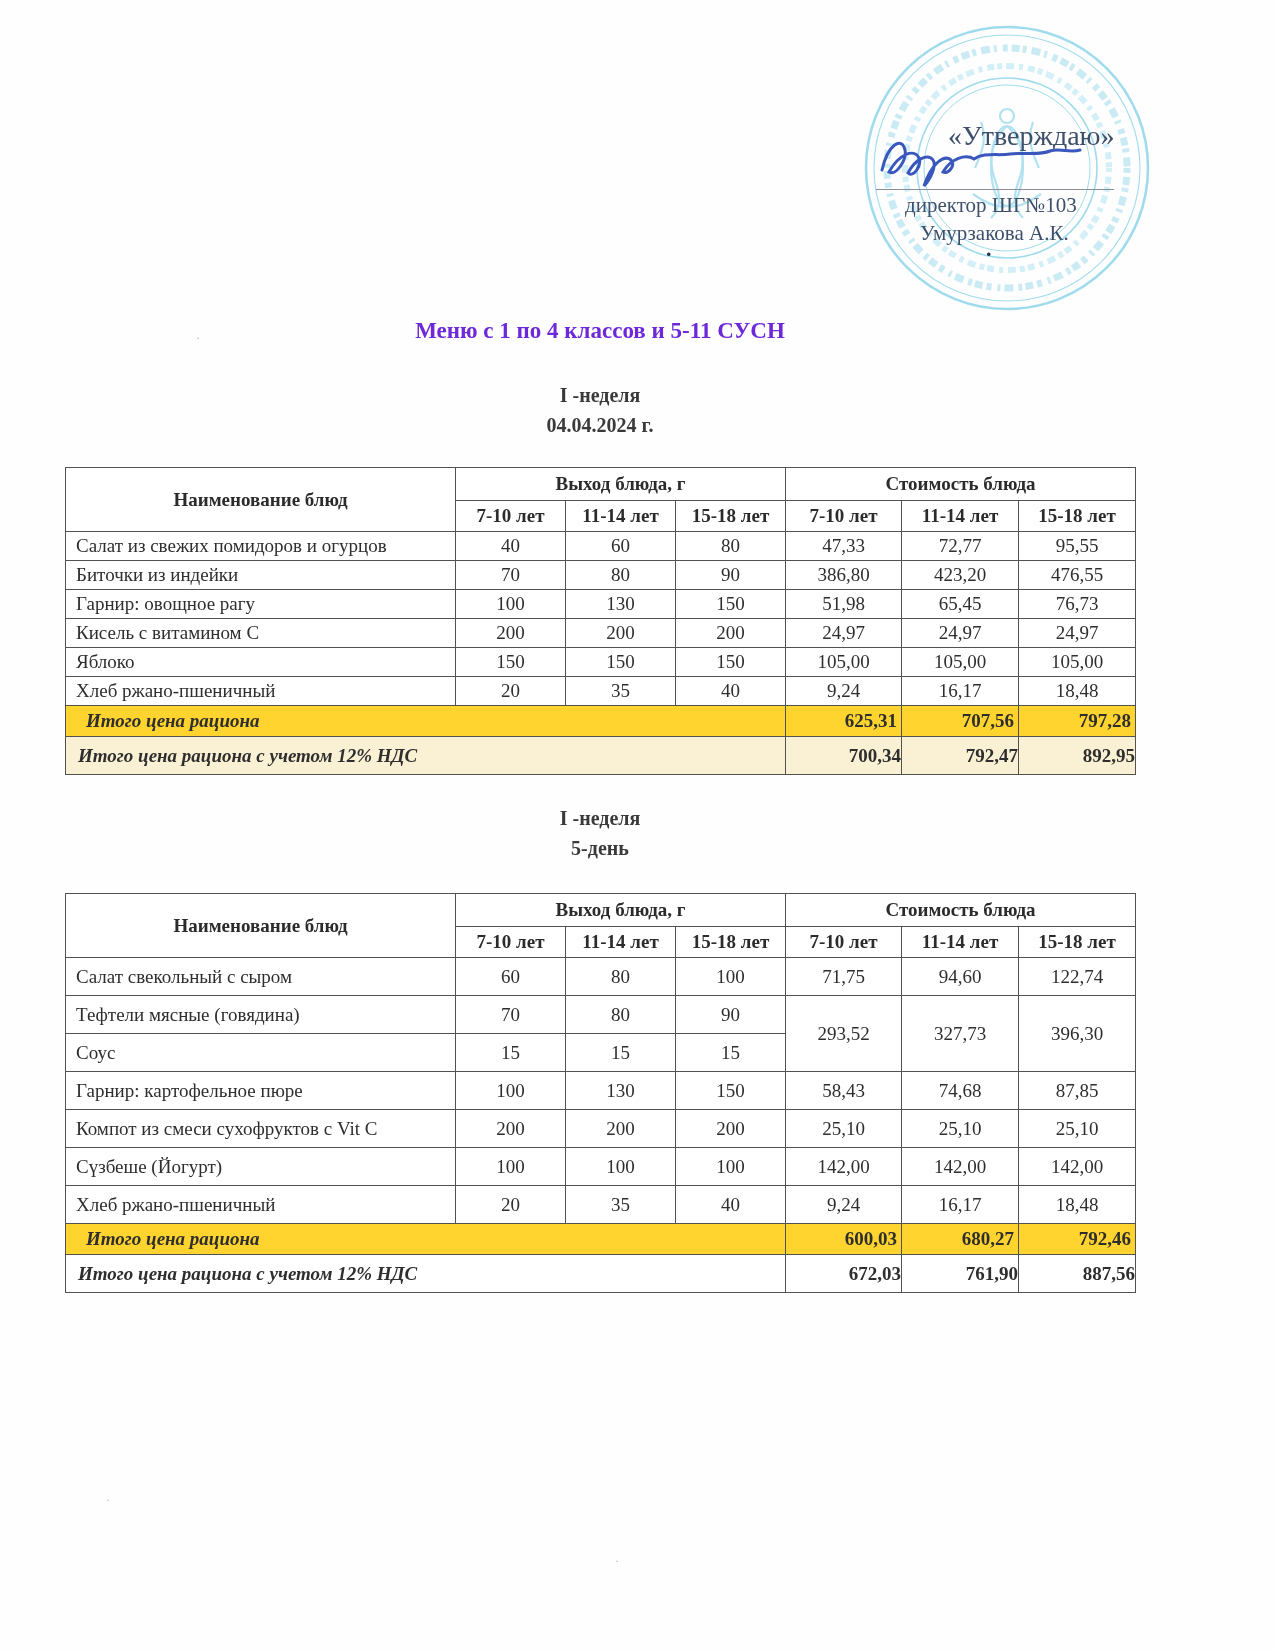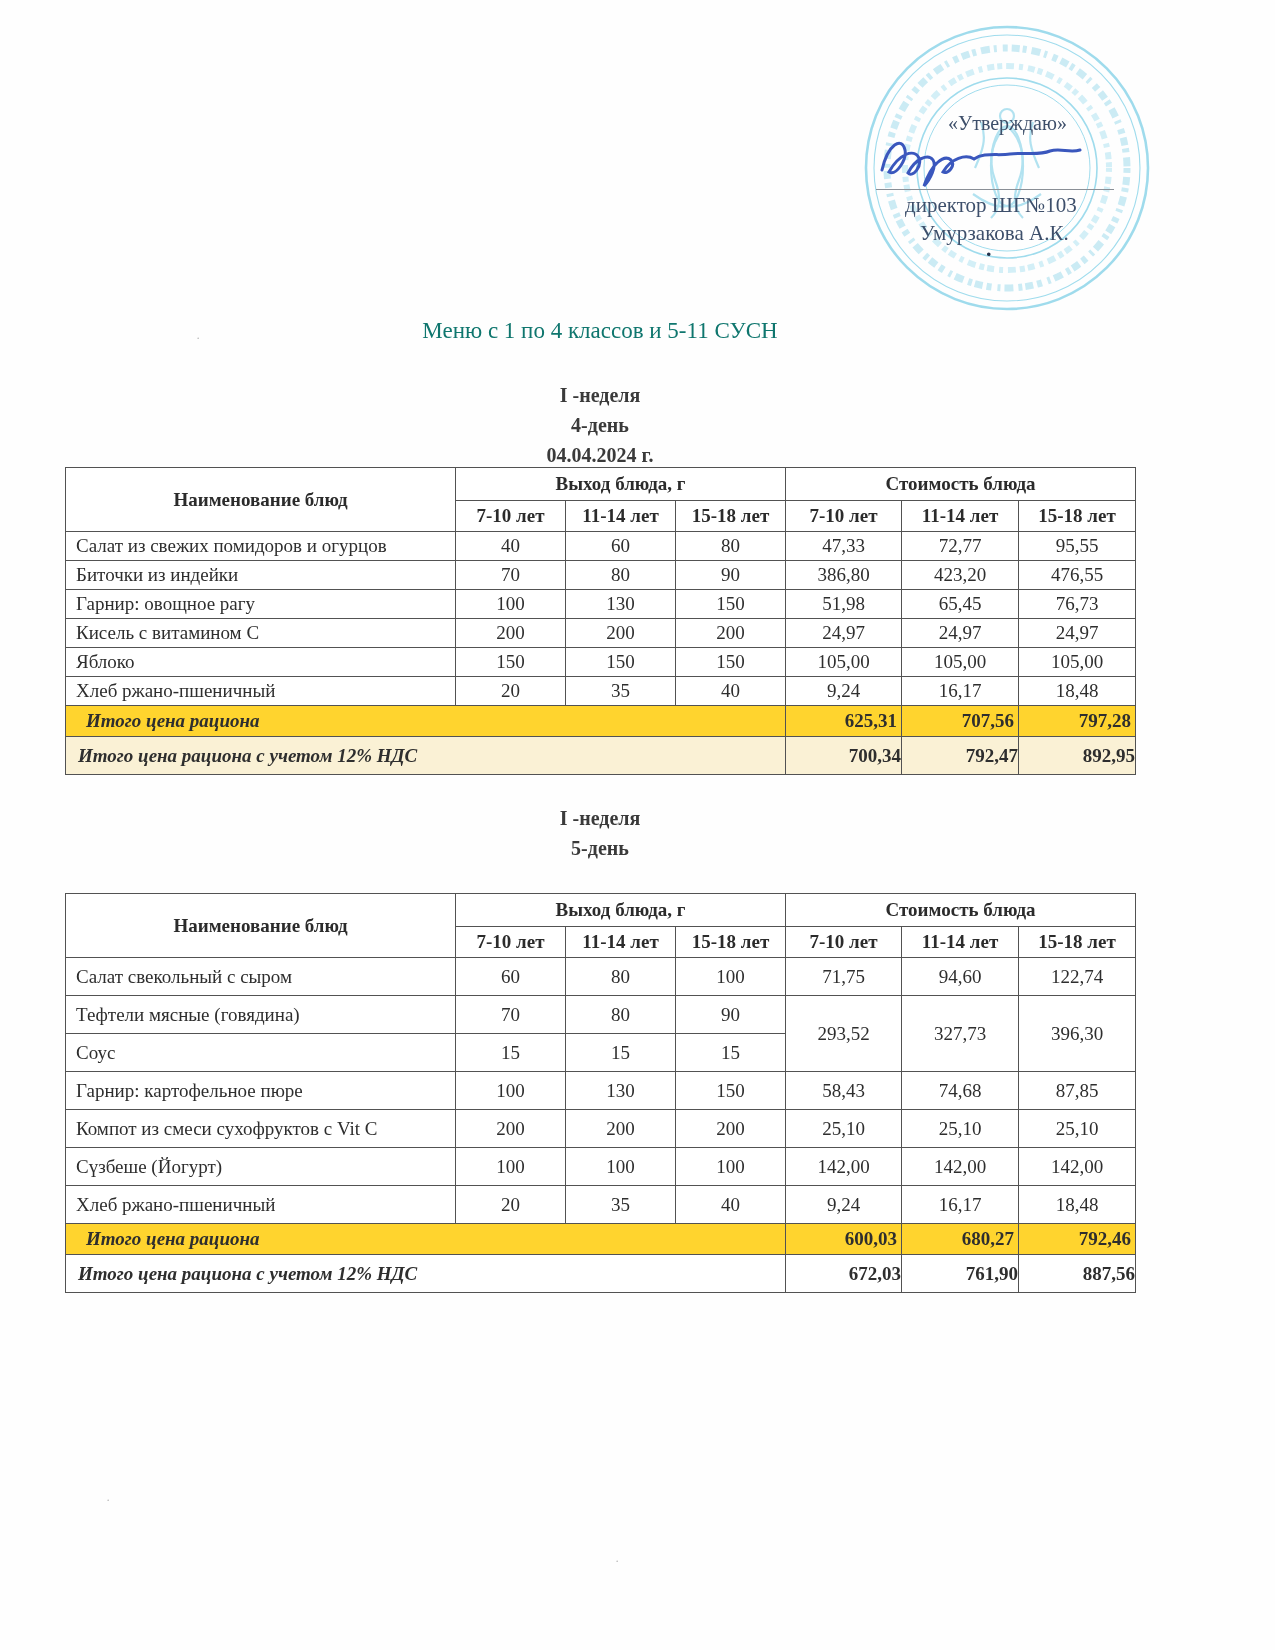--- a/index.html
+++ b/index.html
@@ -6,29 +6,29 @@
   body{
     width:1275px;height:1650px;position:relative;
     background:#fefefe;
     font-family:"Liberation Serif","DejaVu Serif",serif;
     color:#2e2e2e;
     overflow:hidden;
   }
   
   .stamp-wrap{position:absolute;left:855px;top:18px;width:310px;height:300px;}
   .stamp-wrap svg{position:absolute;left:0;top:0;}
-  .approve-label{position:absolute;left:948px;top:112px;width:240px;font-size:20px;color:#3e4f6a;}
+  .approve-label{position:absolute;left:948px;top:120px;width:240px;font-size:28px;color:#3e4f6a;}
   .signature{position:absolute;left:872px;top:126px;width:220px;height:66px;}
   .sig-line{position:absolute;left:876px;top:189px;width:238px;border-top:1.4px solid #8a8f96;}
   .director-line{position:absolute;left:905px;top:193px;font-size:21px;color:#3d4f6b;}
   .director-name{position:absolute;left:920px;top:221px;font-size:21px;color:#3d4f6b;}
   .ink-dot{position:absolute;left:986px;top:236px;font-size:22px;color:#27354e;font-weight:bold;}
   
   .page-title{position:absolute;left:65px;top:318px;width:1070px;text-align:center;
-    font-size:23px;font-weight:normal;color:#0f766e;}
+    font-size:23px;font-weight:bold;color:#6d28d9;}
   .section-head{position:absolute;left:65px;width:1070px;text-align:center;
     font-size:20px;font-weight:bold;color:#3a3a3a;line-height:30px;}
   #sec-0{top:380px;}
   #sec-1{top:803px;}
   
   .menu-table{position:absolute;left:65px;border-collapse:collapse;table-layout:fixed;
     width:1070px;background:#fff;}
   #table-0{top:467px;}
   #table-1{top:893px;}
   .menu-table th,.menu-table td{border:1.7px solid #525252;font-size:19px;
@@ -82,21 +82,20 @@
 </svg>
 <div class="sig-line"></div>
 <div class="director-line">директор ШГ№103</div>
 <div class="director-name">Умурзакова А.К.</div>
 <div class="ink-dot">.</div>
 
 <div class="page-title">Меню с 1 по 4 классов и 5-11 СУСН</div>
 
 <div class="section-head" id="sec-0">
   <div>I -неделя</div>
-  <div>4-день</div>
   <div>04.04.2024 г.</div>
 </div>
 
 <table class="menu-table" id="table-0">
   <colgroup>
       <col style="width:390px">
       <col style="width:110px">
       <col style="width:110px">
       <col style="width:110px">
       <col style="width:116px">

